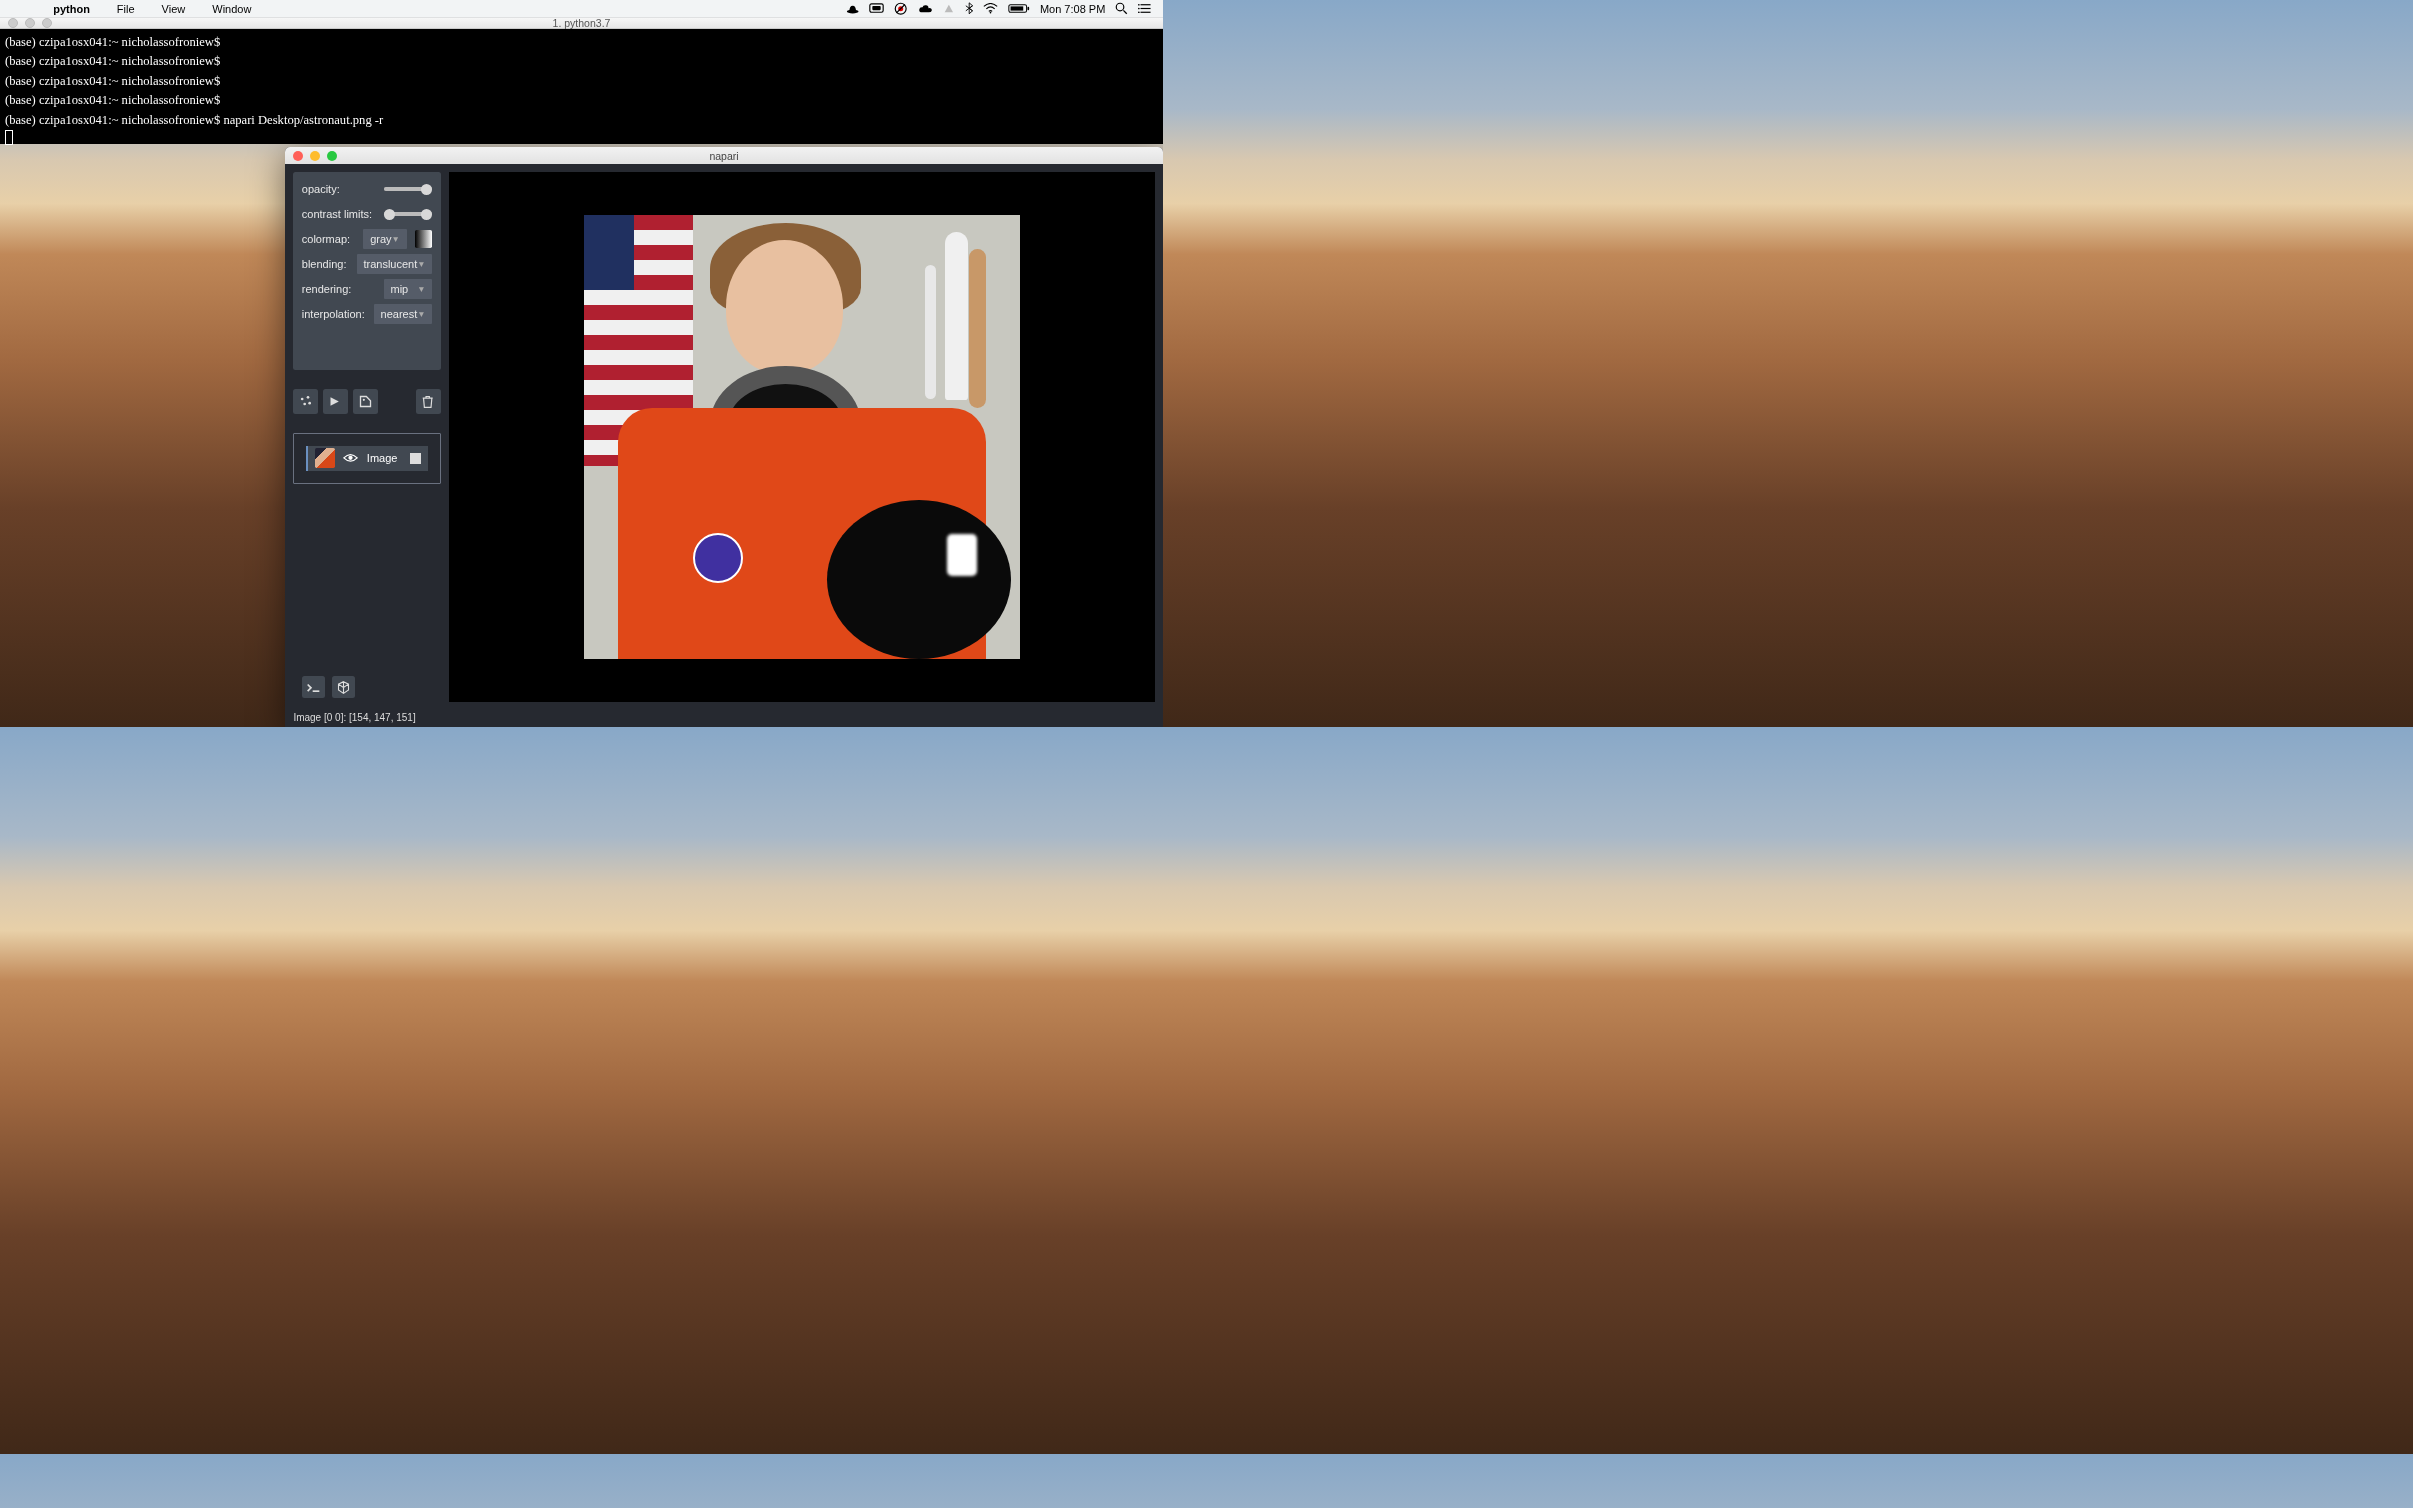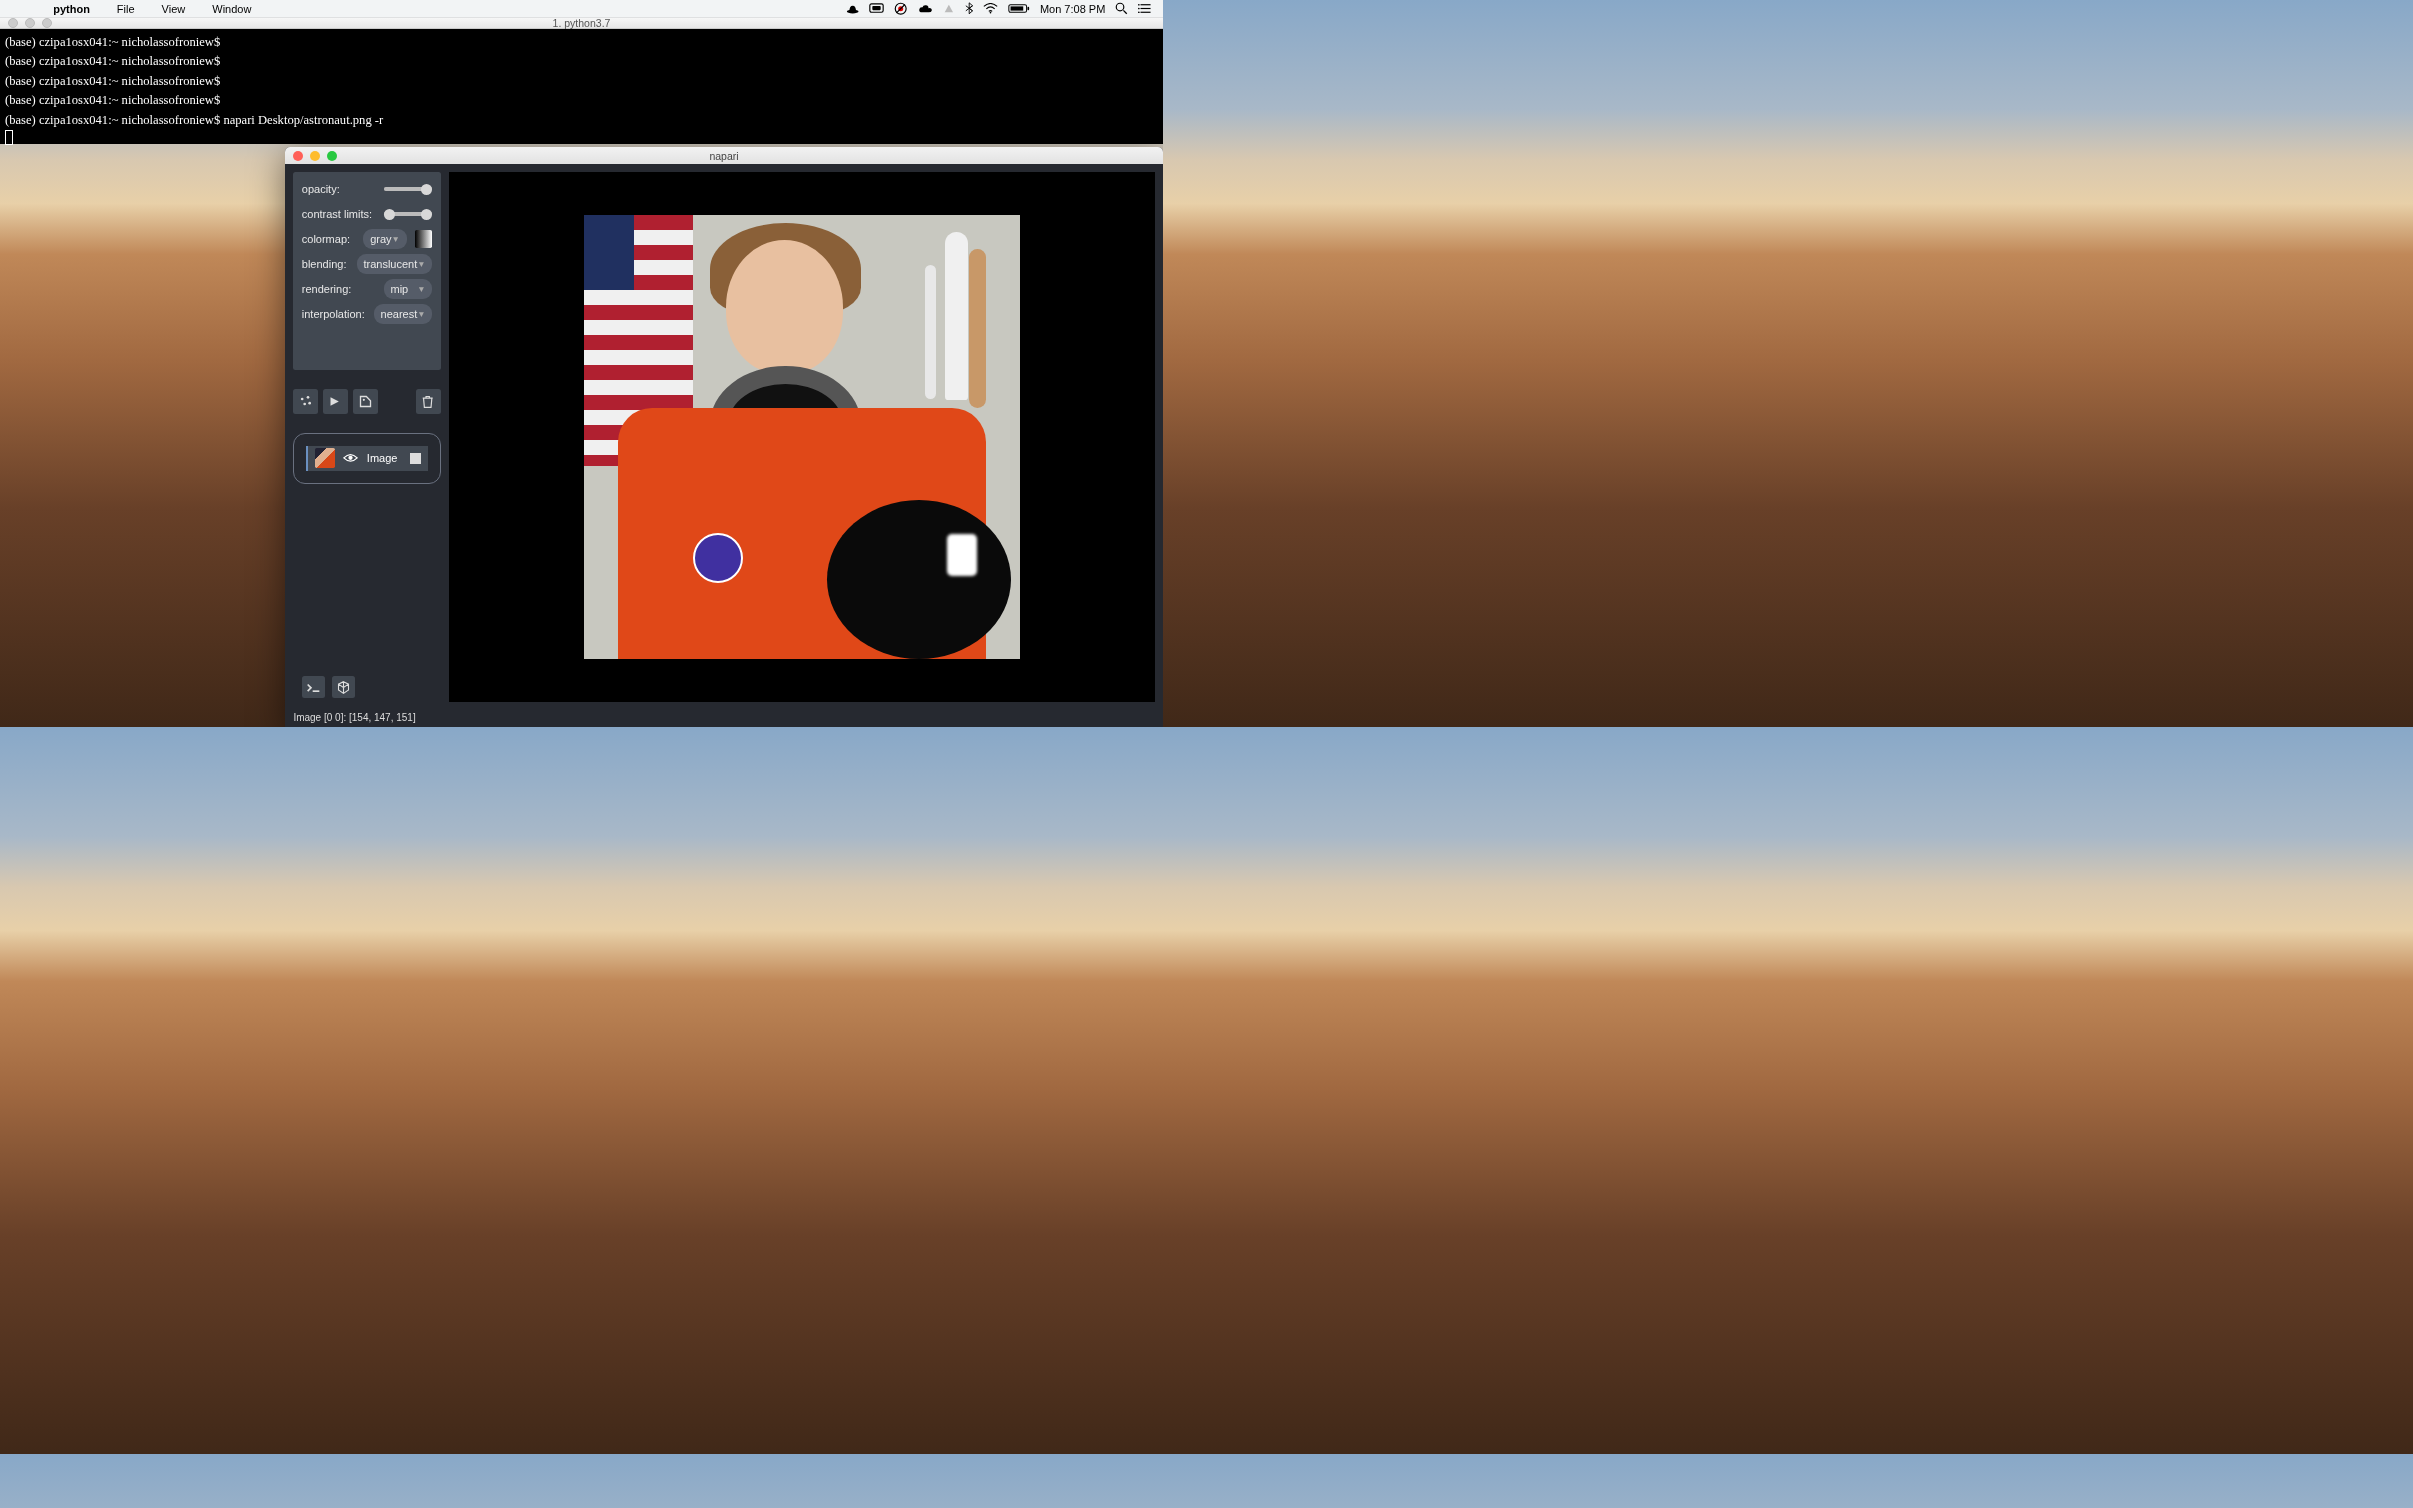--- a/index.html
+++ b/index.html
@@ -92,36 +92,36 @@
   }
   .control-row{display:flex;align-items:center;gap:5px;min-height:20px;}
   .control-label{width:77px;color:#e8e8e8;}
   .slider{
     flex:1;height:4.2px;background:#888;border-radius:2.5px;position:relative;cursor:pointer;
   }
   .slider .fill{position:absolute;left:0;top:0;bottom:0;background:#bbb;border-radius:2.5px;}
   .slider .thumb{position:absolute;top:-3.4px;width:11px;height:11px;background:#d8d8d8;border-radius:50%;}
   .slider .thumb2{position:absolute;top:-3.4px;width:11px;height:11px;background:#d8d8d8;border-radius:50%;}
   .dropdown{
-    flex:1;background:#555c68;border-radius:9px;height:20px;
+    flex:1;background:#555c68;border-radius:1px;height:20px;
     display:flex;align-items:center;padding:0 6.7px;justify-content:space-between;
     color:#e8e8e8;cursor:pointer;
   }
   .dropdown .chev{font-size:8.4px;color:#aaa;}
   .cmap-swatch{width:23.5px;height:18.4px;margin-left:3.4px;background:linear-gradient(to right,#000,#fff);border-radius:1.7px;}
 
   .layer-buttons{display:flex;gap:5px;align-items:center;}
   .layer-btn{
     width:25px;height:25px;background:#414851;border-radius:2.5px;
     display:flex;align-items:center;justify-content:center;cursor:pointer;color:#e0e0e0;
   }
   .layer-btn.spacer{flex:1;background:transparent;cursor:default;}
 
   .layer-list{
-    border:0.8px solid #6a7180;border-radius:12px;padding:12px;overflow:hidden;
+    border:0.8px solid #6a7180;border-radius:1px;padding:12px;overflow:hidden;
   }
   .layer-item{
     display:flex;align-items:center;gap:8.4px;height:25px;padding:0 6.7px;
     background:#414851;position:relative;
     border-left:2.5px solid #6a90c0;
     cursor:pointer;
   }
   .layer-thumb{
     width:20px;height:20px;border-radius:1.7px;
     background: linear-gradient(135deg,#223 0 30%, #e0b090 30% 55%, #d84818 55% 100%);

